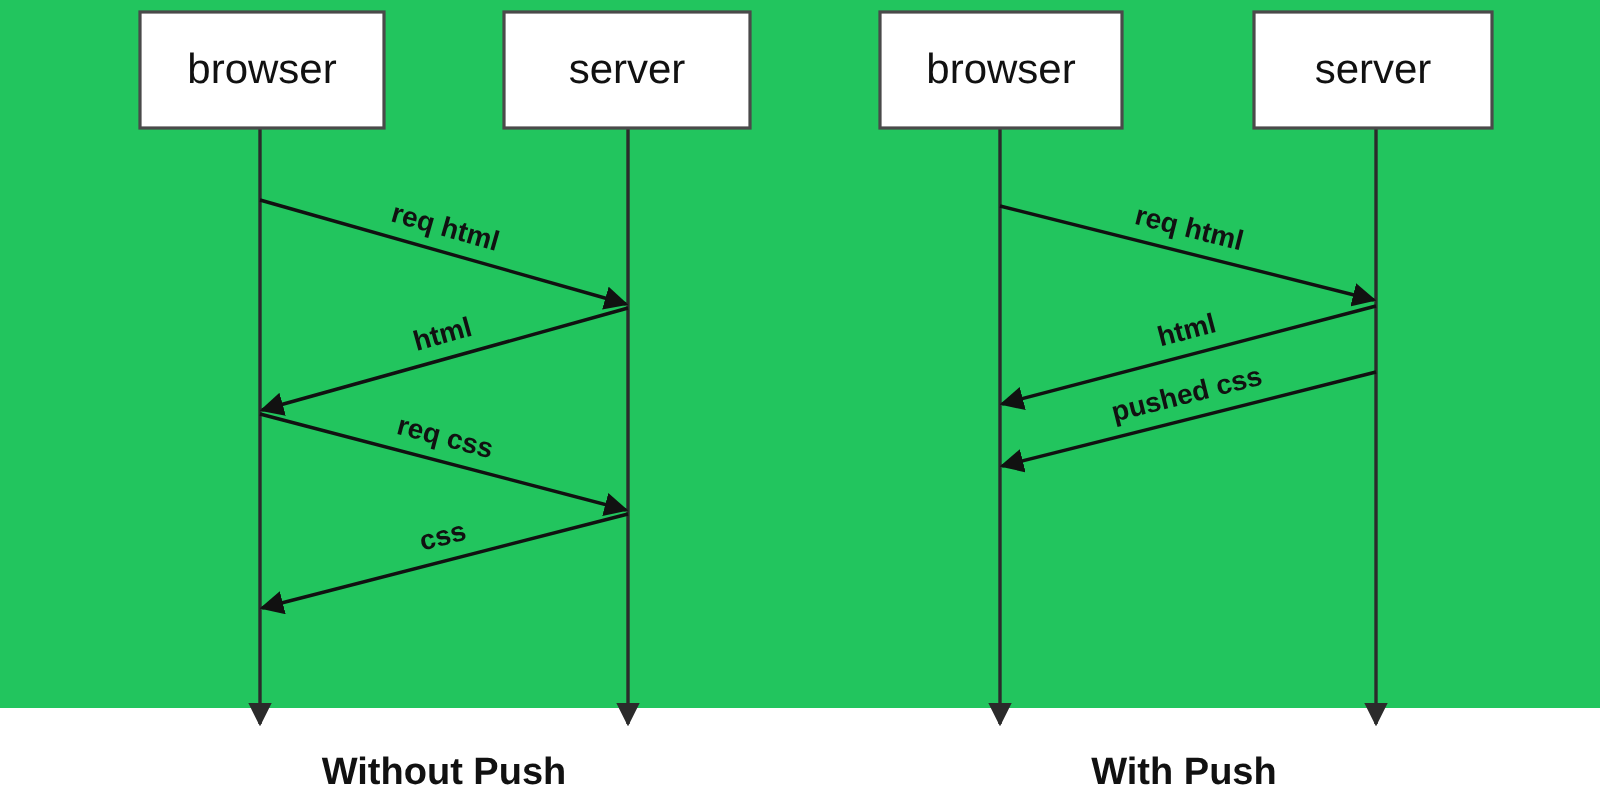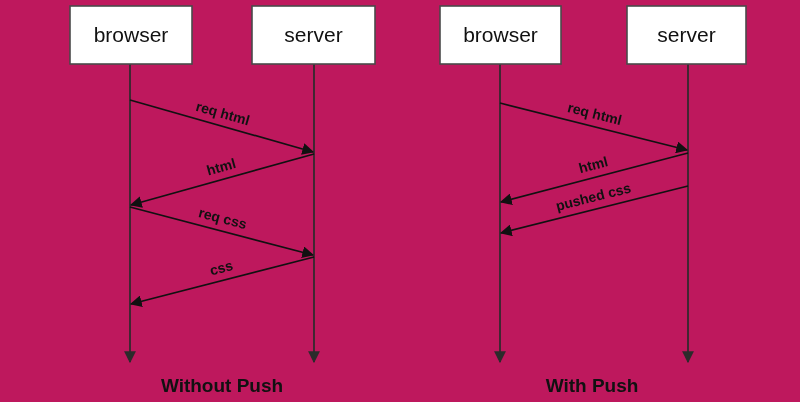--- a/index.html
+++ b/index.html
@@ -9,22 +9,22 @@
   }
   body {
     width: 800px;
     height: 402px;
     font-family: "Liberation Sans", sans-serif;
     overflow: hidden;
   }
   #canvas {
     position: relative;
     width: 800px;
-    height: 402px;
-    background: #be185d;
+    height: 354px;
+    background: #22c55e;
   }
   svg.diagram {
     position: absolute;
     top: 0;
     left: 0;
     width: 800px;
     height: 402px;
   }
   .box-rect {
     fill: #ffffff;

